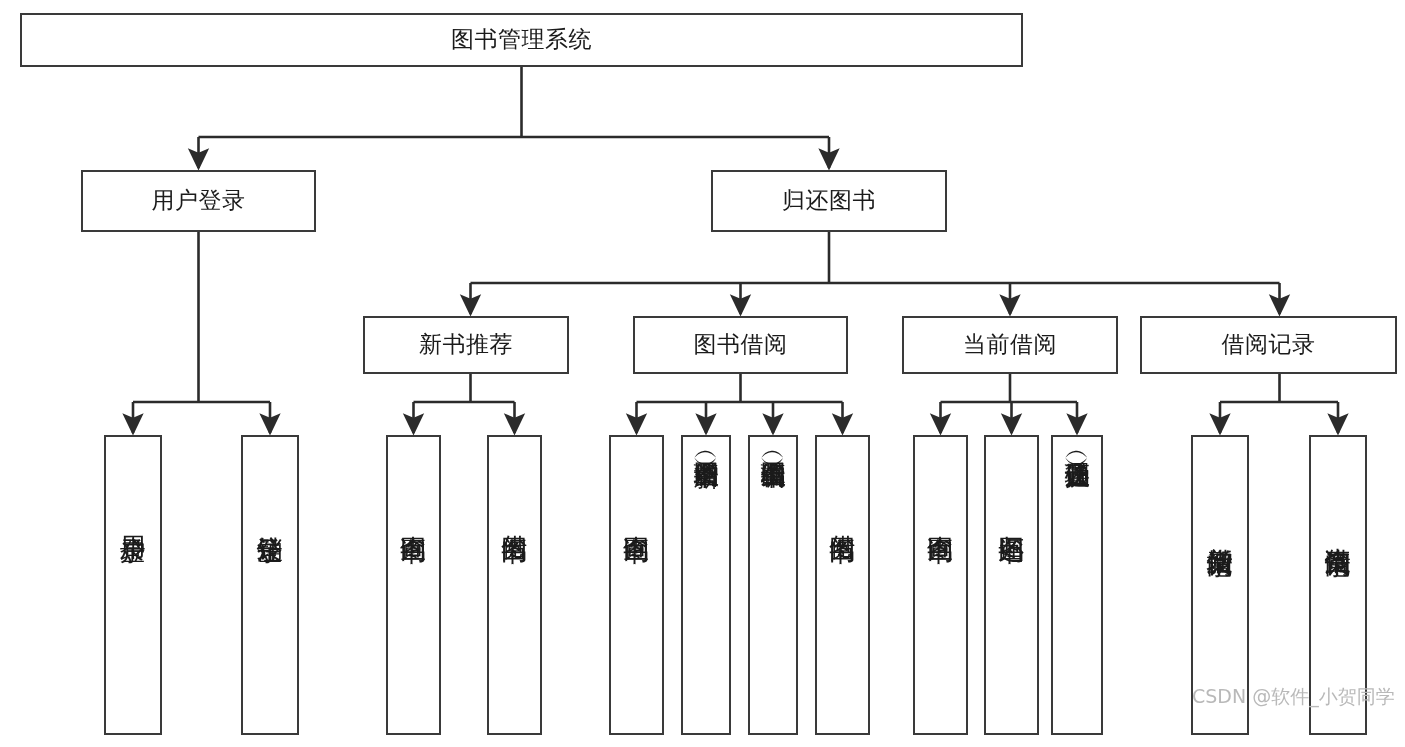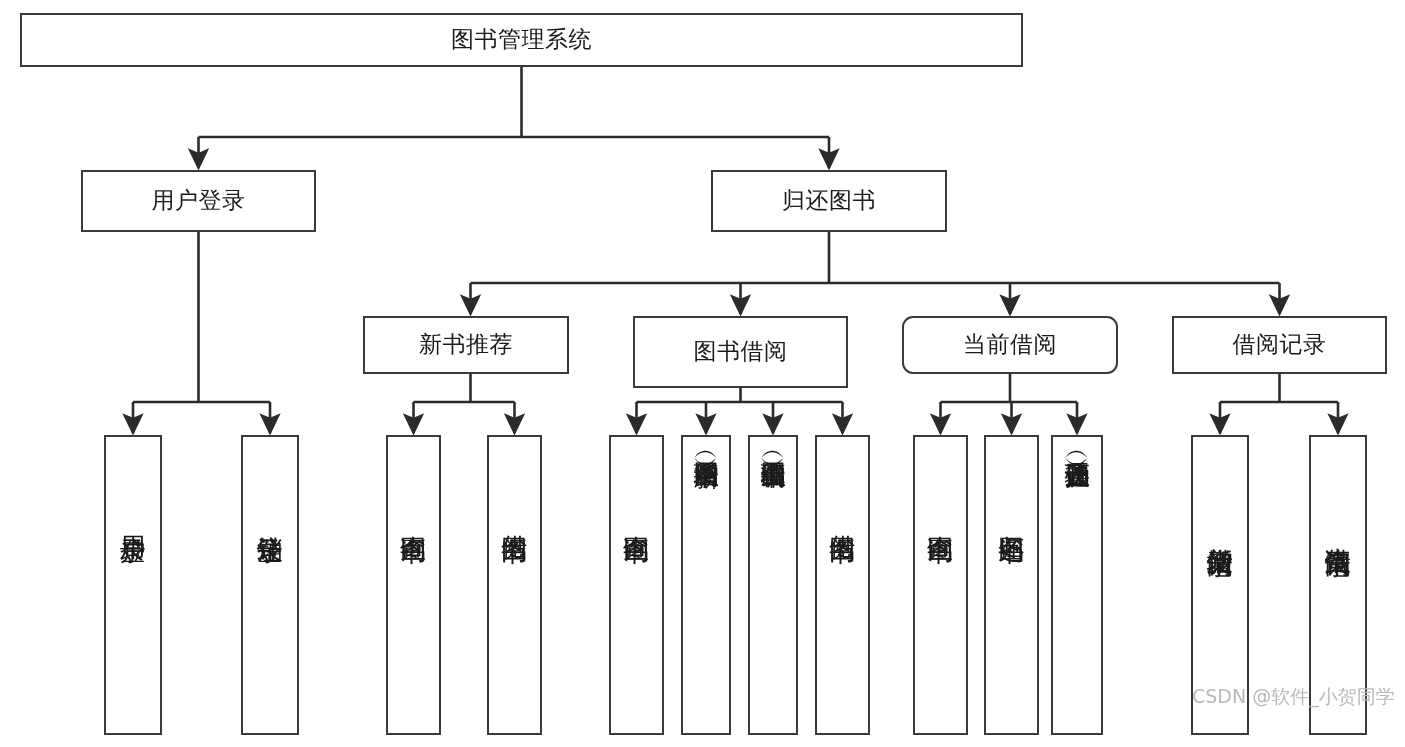--- a/index.html
+++ b/index.html
@@ -124,27 +124,27 @@
       </div>
       <div class="node horiz" style="left: 81px; top: 170px; width: 235px; height: 62px;">
         <span class="label">用户登录</span>
       </div>
       <div class="node horiz" style="left: 711px; top: 170px; width: 236px; height: 62px;">
         <span class="label">归还图书</span>
       </div>
       <div class="node horiz" style="left: 363px; top: 316px; width: 206px; height: 58px;">
         <span class="label">新书推荐</span>
       </div>
-      <div class="node horiz" style="left: 633px; top: 316px; width: 215px; height: 72px;">
+      <div class="node horiz" style="left: 633px; top: 316px; width: 215px; height: 58px;">
         <span class="label">图书借阅</span>
       </div>
-      <div class="node horiz" style="left: 902px; top: 316px; width: 216px; height: 58px; border-radius: 11px;">
+      <div class="node horiz" style="left: 902px; top: 316px; width: 216px; height: 58px;">
         <span class="label">当前借阅</span>
       </div>
-      <div class="node horiz" style="left: 1172px; top: 316px; width: 215px; height: 58px; text-align: center;">
+      <div class="node horiz" style="left: 1140px; top: 316px; width: 257px; height: 58px; text-align: center;">
         <span class="label">借阅记录</span>
       </div>
       <div class="node vert mid" style="left: 104px; top: 435px; width: 58px; height: 300px;">
         <span class="label">用户登录</span>
       </div>
       <div class="node vert mid" style="left: 241px; top: 435px; width: 58px; height: 300px;">
         <span class="label">注销登录</span>
       </div>
       <div class="node vert mid" style="left: 386px; top: 435px; width: 55px; height: 300px;">
         <span class="label">查询图书</span>

